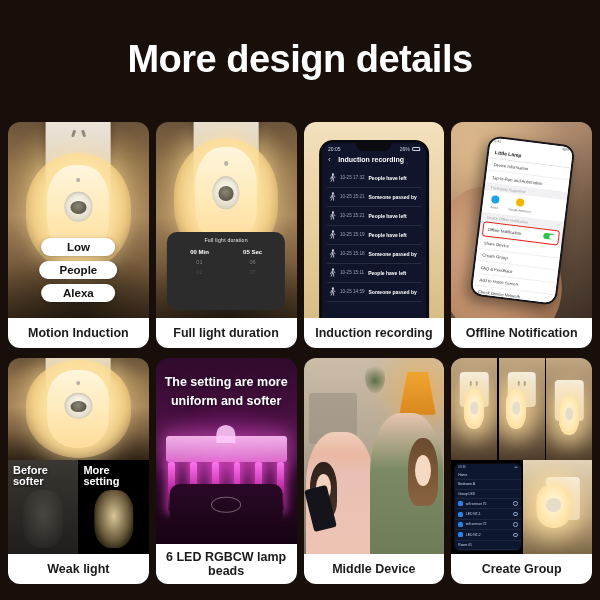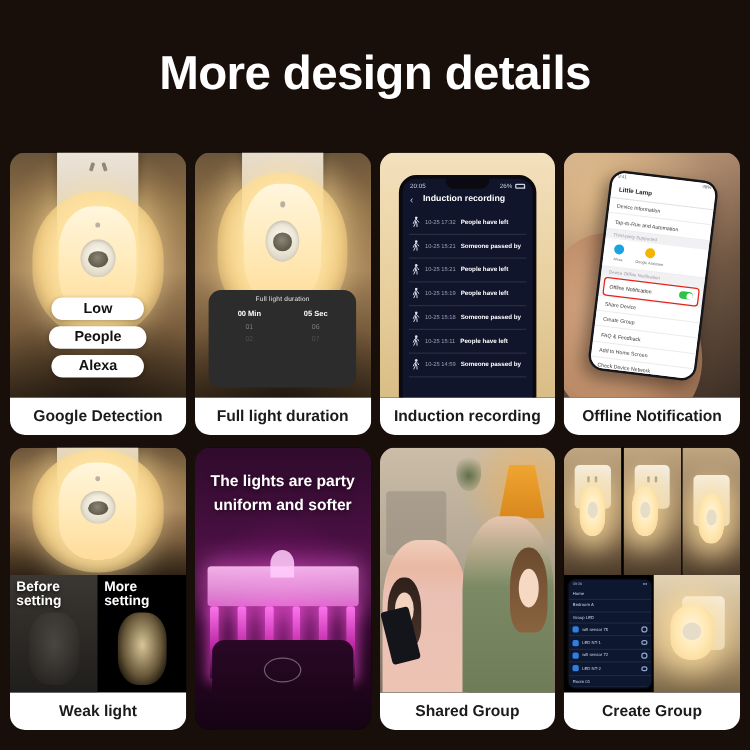--- a/index.html
+++ b/index.html
@@ -393,21 +393,21 @@
         <div class="nl-body">
           <div class="nl-dot"></div>
           <div class="nl-sensor"></div>
         </div>
         <div class="pill-stack">
           <div class="pill">Low</div>
           <div class="pill">People</div>
           <div class="pill">Alexa</div>
         </div>
       </div>
-      <div class="caption">Google Detection</div>
+      <div class="caption">Motion Induction</div>
     </div>
 
     <div class="card">
       <div class="card-media">
         <div class="wallscene"></div>
         <div class="outlet-plate" style="top:-12%;height:52%;"></div>
         <div class="nl-glow" style="top:8%;height:64%;"></div>
         <div class="nl-body" style="top:13%;height:50%;">
           <div class="nl-dot"></div>
           <div class="nl-sensor"></div>
@@ -554,71 +554,72 @@
           <div class="wallscene"></div>
           <div class="outlet-plate" style="top:-26%;height:60%;"></div>
           <div class="nl-glow" style="top:2%;height:96%;"></div>
           <div class="nl-body" style="top:12%;height:76%;">
             <div class="nl-dot"></div>
             <div class="nl-sensor"></div>
           </div>
         </div>
         <div class="weak-bottom">
           <div class="weak-half before">
-            <div class="weak-lbl">Before setting</div>
+            <div class="weak-lbl">Before softer</div>
             <div class="ghost-light off"></div>
           </div>
           <div class="weak-half after">
             <div class="weak-lbl">More setting</div>
             <div class="ghost-light on"></div>
           </div>
         </div>
       </div>
       <div class="caption">Weak light</div>
     </div>
 
     <div class="card">
       <div class="card-media">
         <div class="led-bg"></div>
         <div class="led-text">
-          <div>The lights are party</div>
+          <div>The setting are more</div>
           <div>uniform and softer</div>
         </div>
         <div class="led-bar"></div>
         <div class="beams">
           <span class="beam"></span>
           <span class="beam"></span>
           <span class="beam"></span>
           <span class="beam"></span>
           <span class="beam"></span>
           <span class="beam"></span>
         </div>
         <div class="led-head">
           <div class="led-btn"></div>
         </div>
       </div>
+      <div class="caption two-line">6 LED RGBCW lamp beads</div>
     </div>
 
     <div class="card">
       <div class="card-media">
         <div class="room-bg"></div>
         <div class="shelf"></div>
         <div class="plant"></div>
         <div class="lampshade"></div>
         <div class="person p1">
           <div class="p1-hair"></div>
           <div class="p1-face"></div>
         </div>
         <div class="person p2">
           <div class="p2-hair"></div>
           <div class="p2-face"></div>
         </div>
         <div class="held-phone"></div>
       </div>
-      <div class="caption">Shared Group</div>
+      <div class="caption">Middle Device</div>
     </div>
 
     <div class="card">
       <div class="card-media">
         <div class="collage">
           <div class="collage-top">
             <div class="ct">
               <div class="wall2"></div>
               <div class="socket">
                   <div class="holes">

